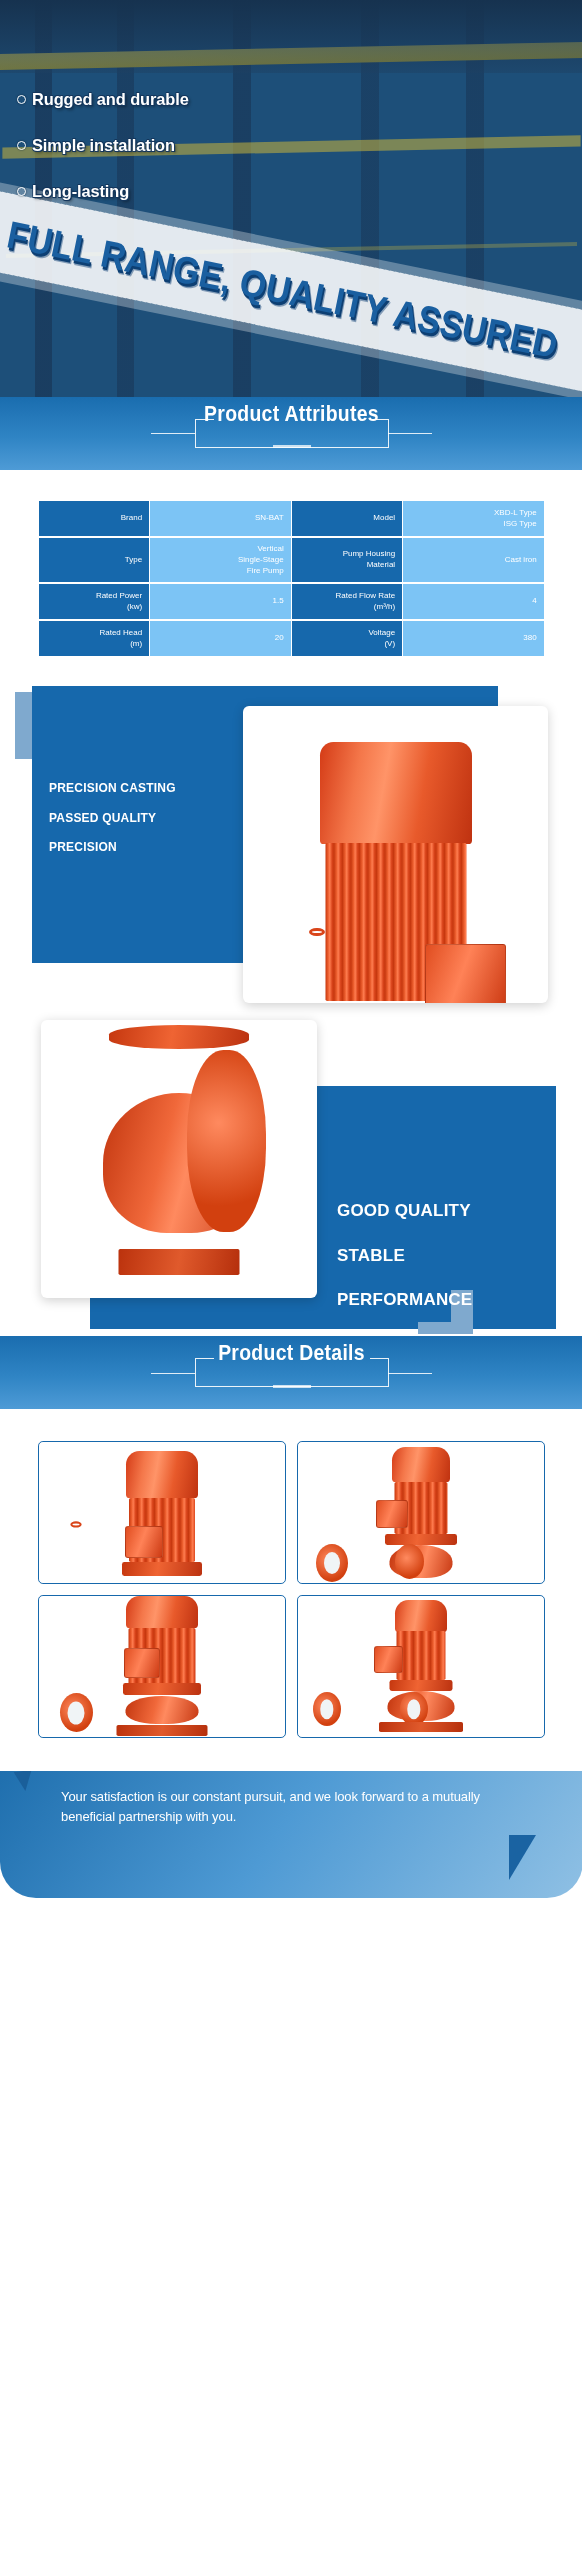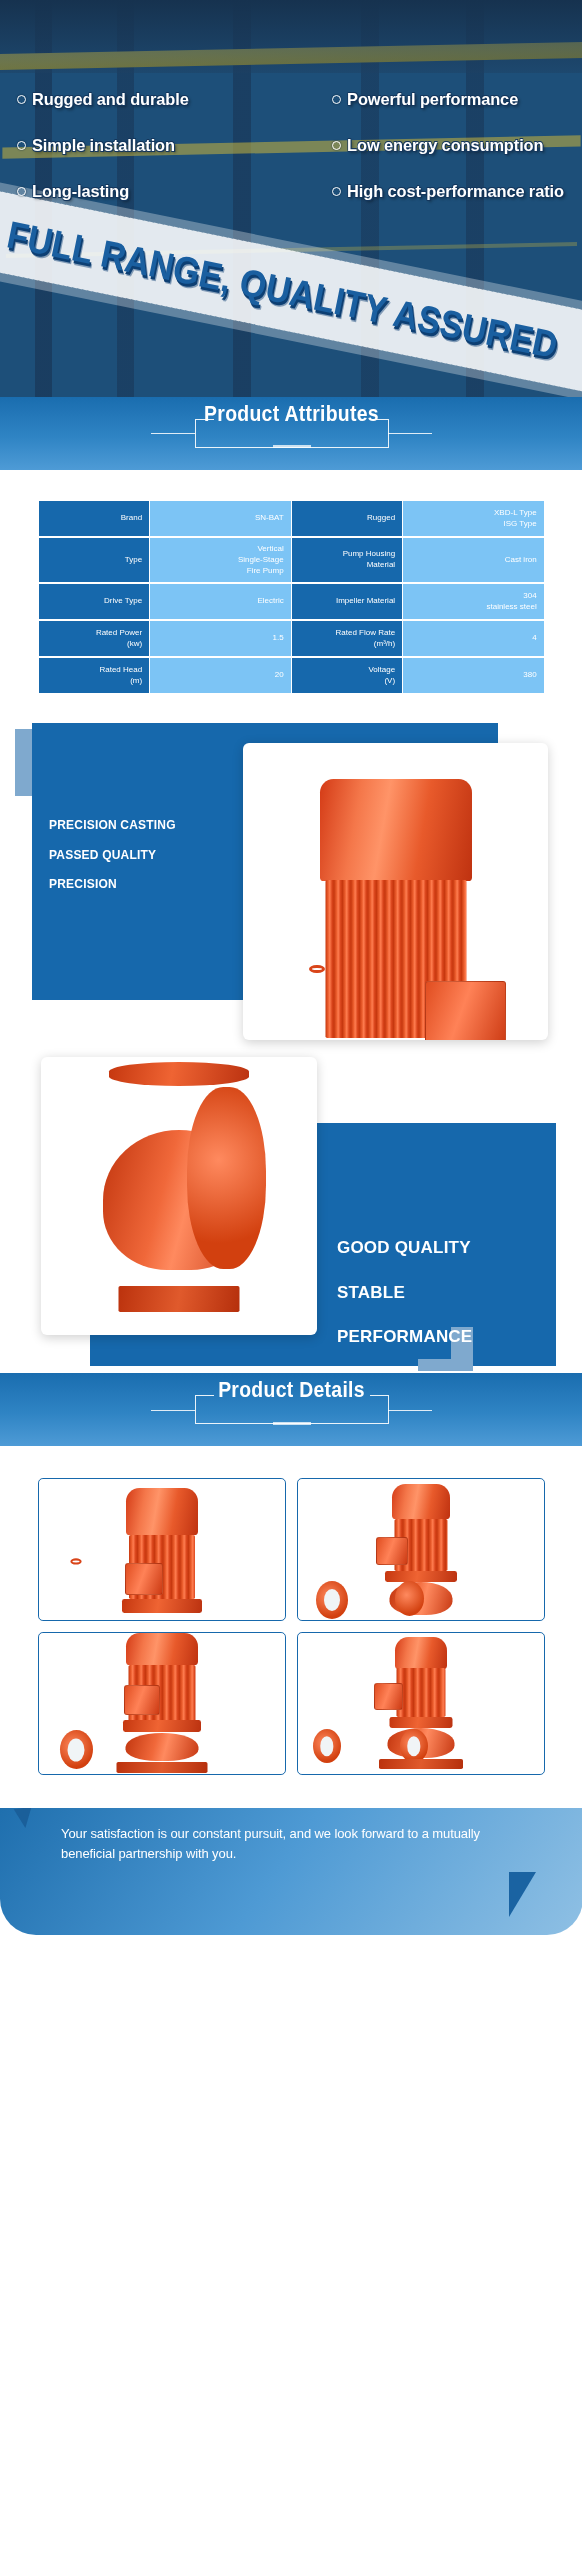--- a/index.html
+++ b/index.html
@@ -330,34 +330,20 @@
       </div>
       <div class="feat-item">
         <span class="feat-bullet"></span>
         <span>Simple installation</span>
       </div>
       <div class="feat-item">
         <span class="feat-bullet"></span>
         <span>Long-lasting</span>
       </div>
     </div>
-    <div class="feat-col right">
-      <div class="feat-item">
-        <span class="feat-bullet"></span>
-        <span>Powerful performance</span>
-      </div>
-      <div class="feat-item">
-        <span class="feat-bullet"></span>
-        <span>Low energy consumption</span>
-      </div>
-      <div class="feat-item">
-        <span class="feat-bullet"></span>
-        <span>High cost-performance ratio</span>
-      </div>
-    </div>
   </div>
 
   <div class="hero-band">
     <div class="hero-band-text">FULL RANGE, QUALITY ASSURED</div>
   </div>
 </div>
 
 <div class="section-bar">
   <div class="sec-wrap">
     <div class="sec-line"></div>
@@ -368,34 +354,28 @@
     <div class="sec-line"></div>
   </div>
 </div>
 
 <div class="attr-wrap">
   <table class="attr-table">
     <tbody>
       <tr>
         <td class="k">Brand</td>
         <td class="v">SN-BAT</td>
-        <td class="k">Rugged</td>
+        <td class="k">Model</td>
         <td class="v">XBD-L Type<br>ISG Type</td>
       </tr>
       <tr>
         <td class="k">Type</td>
         <td class="v">Vertical<br>Single-Stage<br>Fire Pump</td>
         <td class="k">Pump Housing<br>Material</td>
         <td class="v">Cast iron</td>
-      </tr>
-      <tr>
-        <td class="k">Drive Type</td>
-        <td class="v">Electric</td>
-        <td class="k">Impeller Material</td>
-        <td class="v">304<br>stainless steel</td>
       </tr>
       <tr>
         <td class="k">Rated Power<br>(kw)</td>
         <td class="v">1.5</td>
         <td class="k">Rated Flow Rate<br>(m³/h)</td>
         <td class="v">4</td>
       </tr>
       <tr>
         <td class="k">Rated Head<br>(m)</td>
         <td class="v">20</td>

